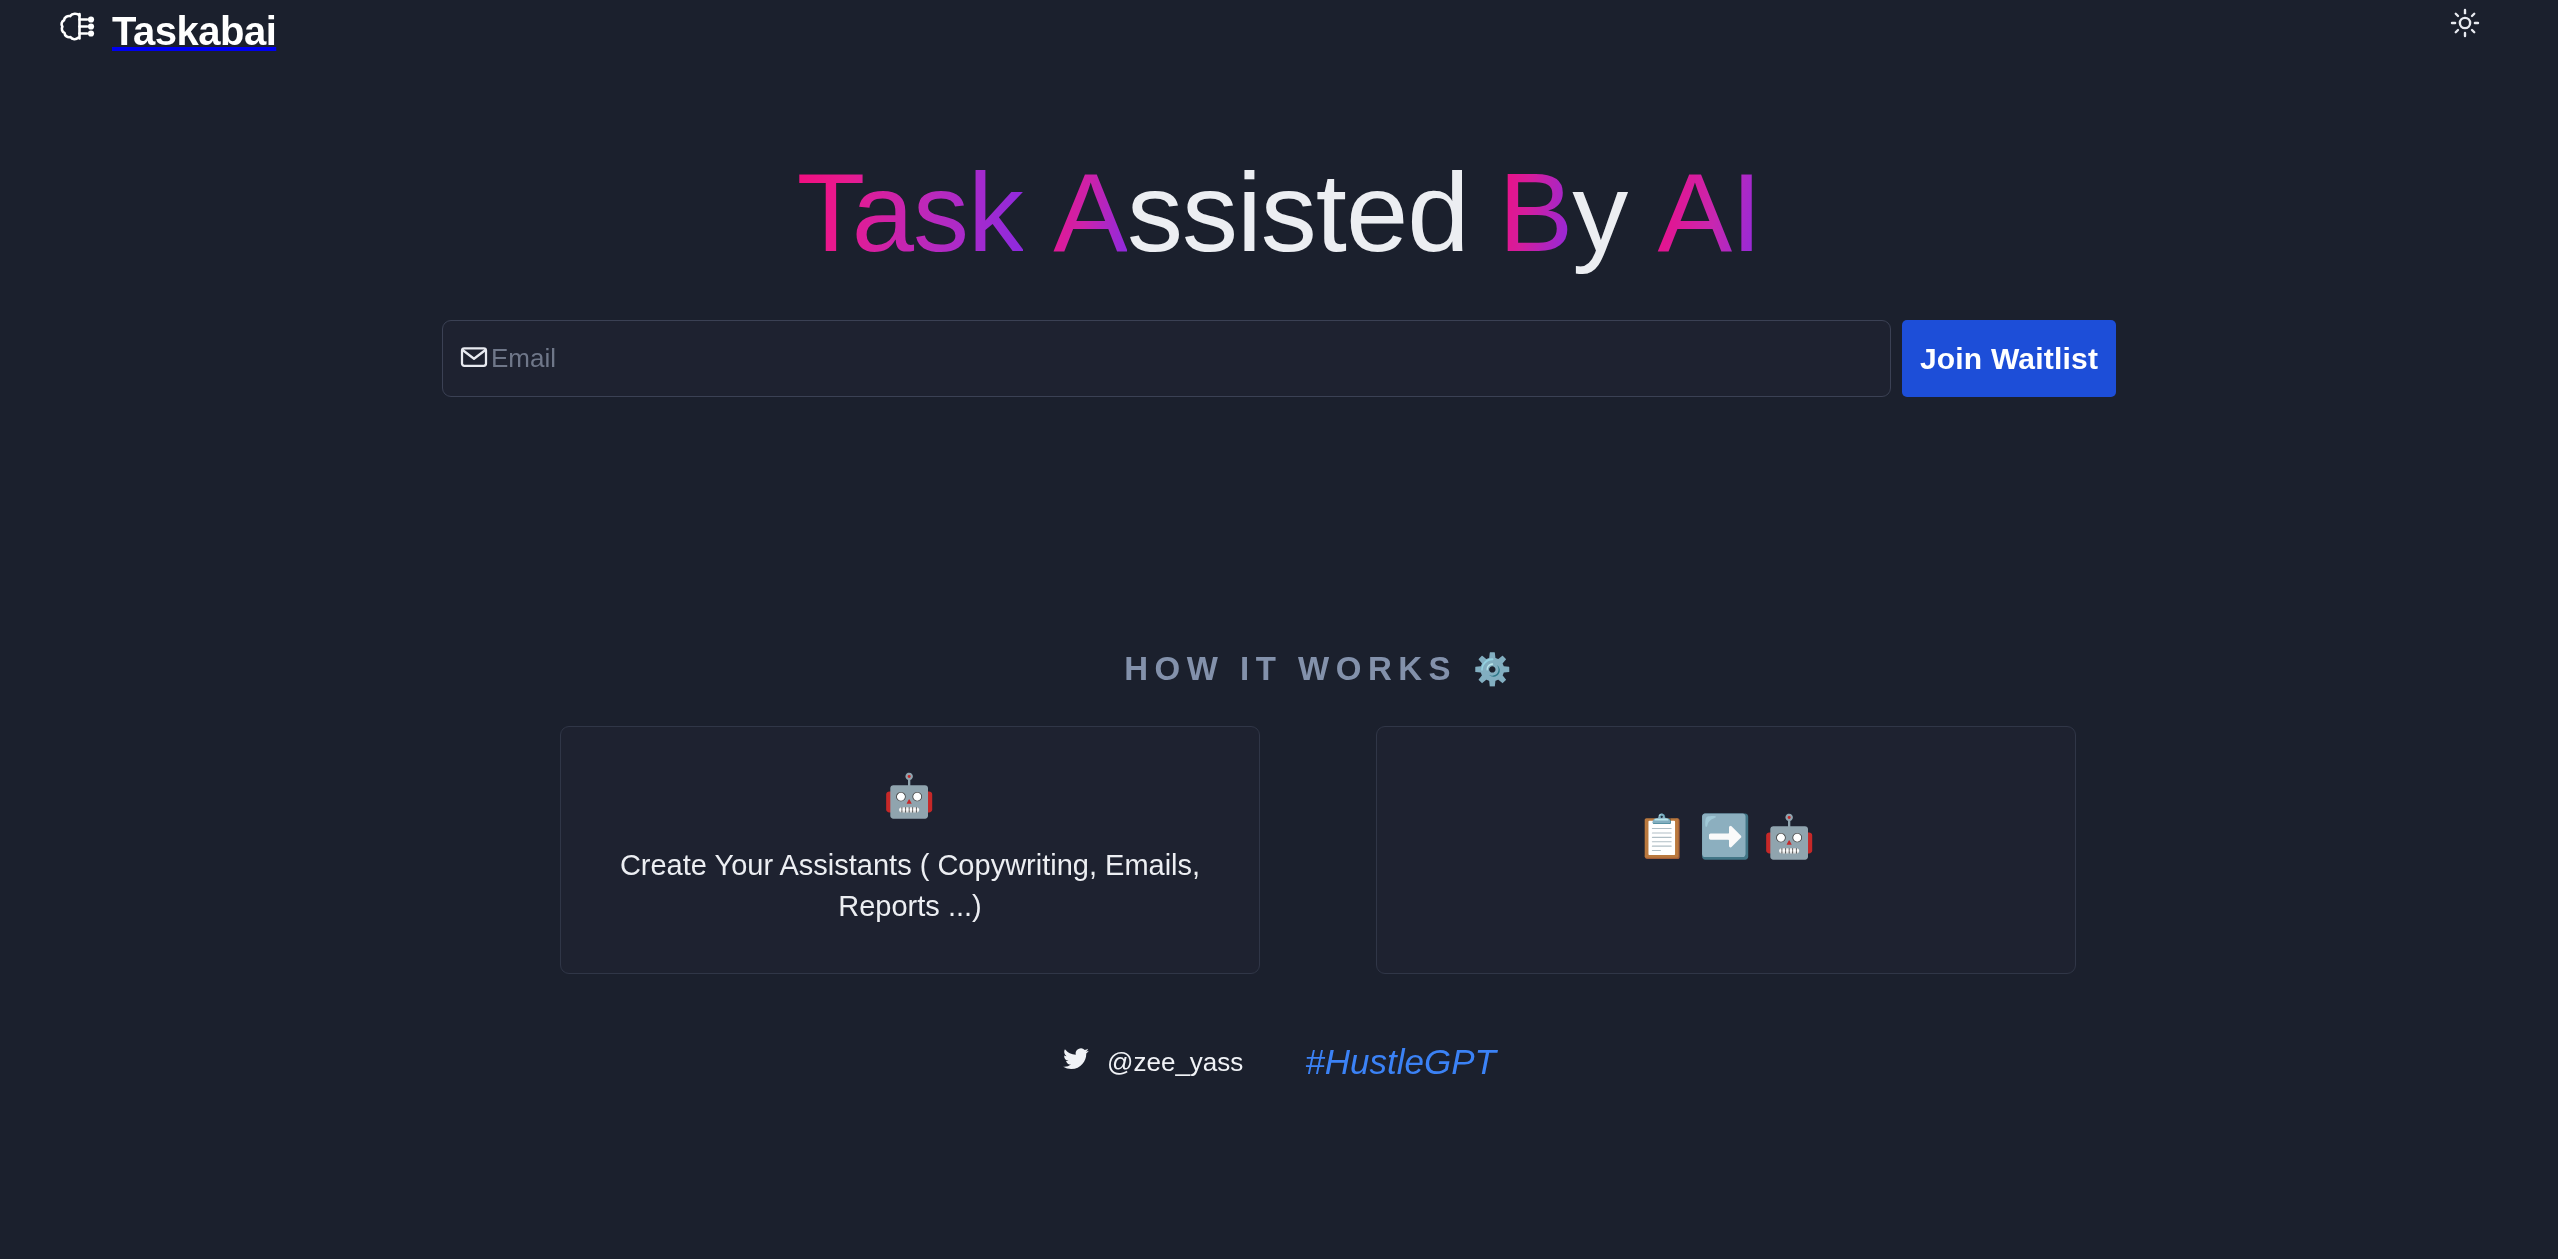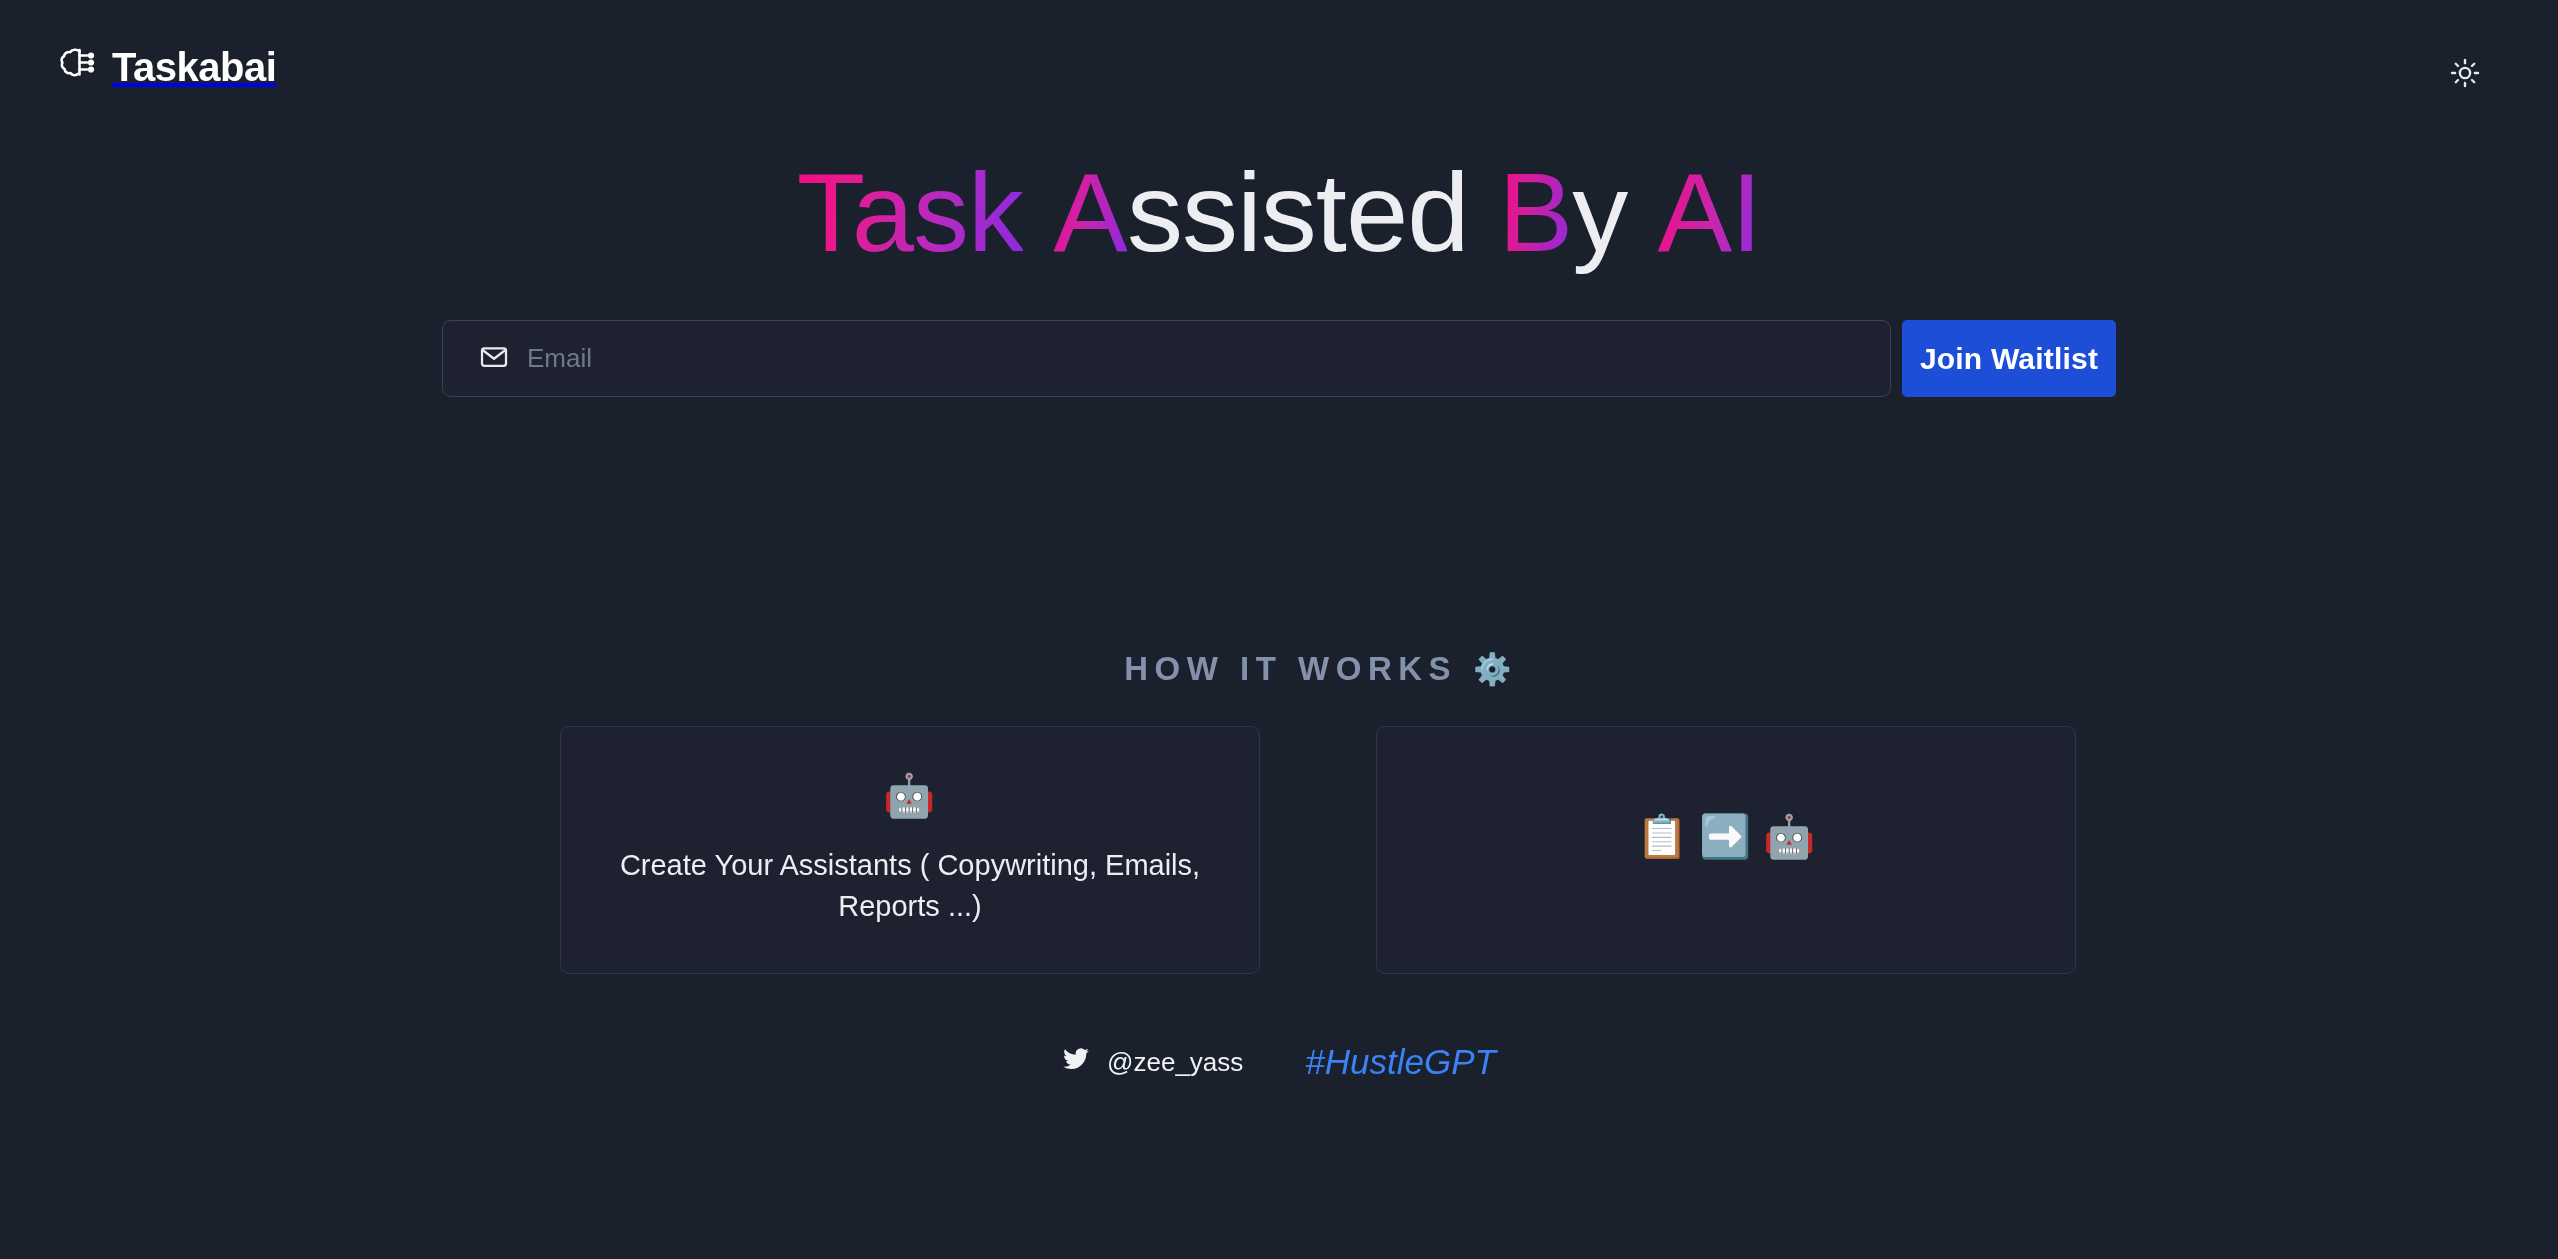--- a/index.html
+++ b/index.html
@@ -18,21 +18,21 @@
     position: relative;
   }
 
   
   .site-header {
     position: absolute;
     top: 0; left: 0;
     width: 2558px;
     height: 96px;
     display: flex;
-    align-items: flex-end;
+    align-items: flex-start;
     justify-content: space-between;
     padding: 0 58px 0 58px;
   }
 
   .brand {
     display: flex;
     align-items: center;
     gap: 4px;
     height: 60px;
   }
@@ -134,22 +134,22 @@
     align-items: stretch;
     justify-content: center;
     gap: 11px;
   }
 
   .email-field {
     width: 1449px;
     height: 77px;
     display: flex;
     align-items: center;
-    gap: 18px;
-    padding: 0 36px;
+    gap: 2px;
+    padding: 0 16px;
     background: #1e2230;
     border: 1px solid #3b4154;
     border-radius: 9px;
   }
 
   .envelope-icon { flex: 0 0 auto; display: block; }
 
   .email-input {
     flex: 1;
     height: 100%;

